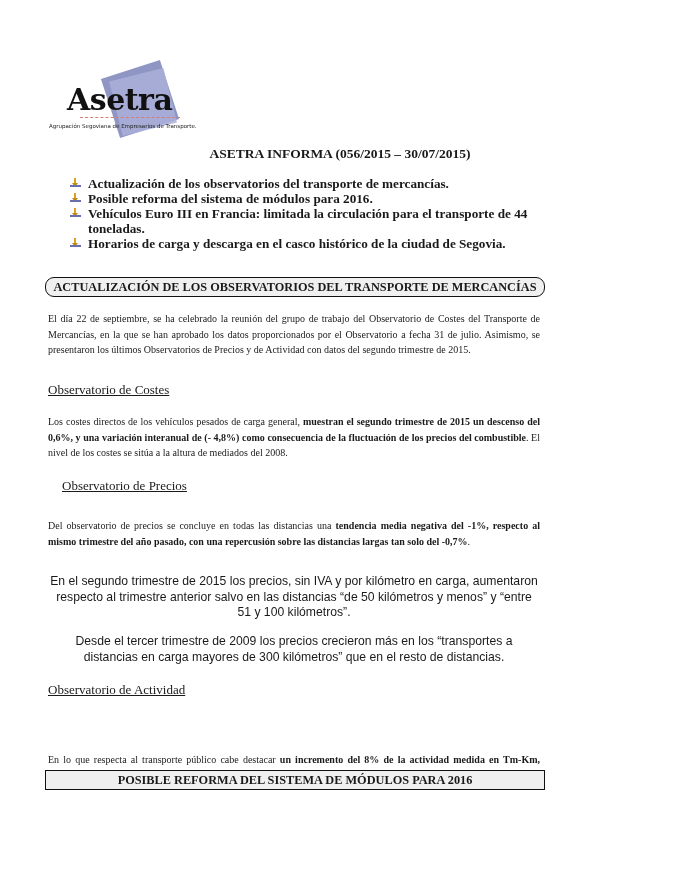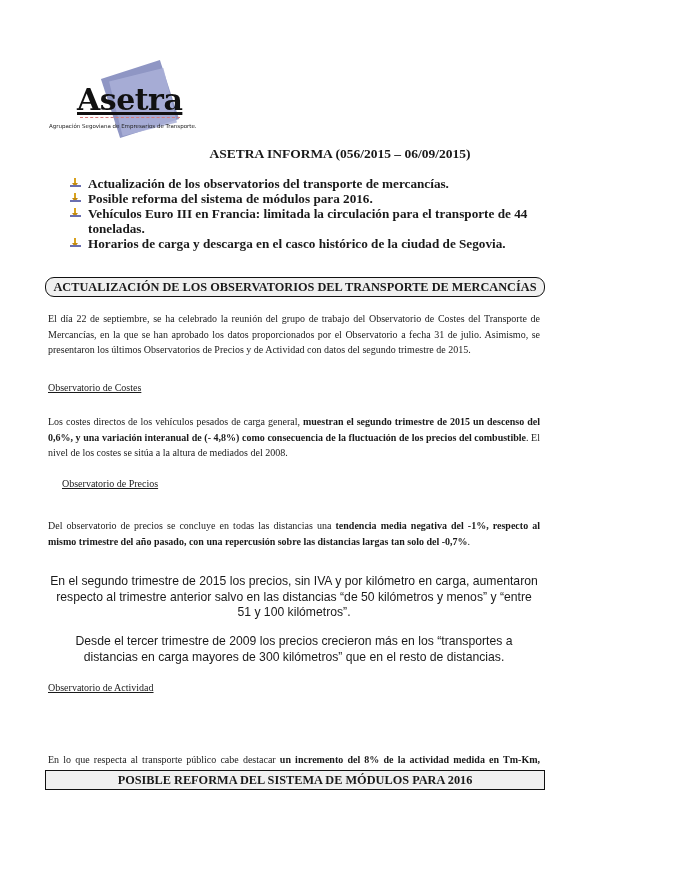--- a/index.html
+++ b/index.html
@@ -3,58 +3,58 @@
   <meta charset="utf-8">
   <style>
     html, body { margin: 0; padding: 0; background: #ffffff; }
     body { width: 680px; height: 877px; position: relative; overflow: hidden;
            font-family: "DejaVu Serif", "Liberation Serif", serif; color: #1a1a1a; }
     .logo { position: absolute; left: 47px; top: 60px; width: 170px; height: 80px; }
     .logo .sq-back { position: absolute; left: 62px; top: 8px; width: 62px; height: 62px;
                      background: #8f96c4; transform: rotate(-18deg); }
     .logo .sq-front { position: absolute; left: 68px; top: 14px; width: 56px; height: 56px;
                       background: #aab0d8; transform: rotate(-14deg); opacity: .85; }
-    .logo .name { position: absolute; left: 30px; top: 22px; font-family: "DejaVu Serif", serif;
-                  font-weight: bold; font-size: 30px; color: #111; letter-spacing: -0.5px; text-decoration: underline; }
+    .logo .name { position: absolute; left: 20px; top: 22px; font-family: "DejaVu Serif", serif;
+                  font-weight: bold; font-size: 30px; color: #111; letter-spacing: -0.5px; }
     .logo .dash { position: absolute; left: 33px; top: 57px; width: 100px; height: 0;
                   border-top: 1.5px dashed #d87a7a; }
     .logo .tag { position: absolute; left: 2px; top: 63px; font-family: "DejaVu Sans", sans-serif;
                  font-size: 5.5px; color: #222; white-space: nowrap; }
     .title { position: absolute; left: 0; width: 680px; top: 146px; text-align: center;
              font-family: "Liberation Serif", serif; font-weight: bold; font-size: 13.5px; }
     .bullets { position: absolute; left: 70px; top: 176px; width: 480px; margin: 0; padding: 0; list-style: none;
                font-family: "Liberation Serif", serif; font-weight: bold; font-size: 13.2px; line-height: 15px; }
     .bullets li { position: relative; padding-left: 18px; }
     .arrow { position: absolute; left: 0; top: 2px; width: 12px; height: 11px; }
     .arrow .bar { position: absolute; left: 0; top: 7px; width: 11px; height: 2px; background: #6a6fb0; }
     .arrow .stem { position: absolute; left: 4px; top: 0; width: 2px; height: 7px; background: #d9a21e; }
     .arrow .tip { position: absolute; left: 2px; top: 5px; width: 0; height: 0;
                   border-left: 3px solid transparent; border-right: 3px solid transparent; border-top: 4px solid #c28a12; }
     .sec-head { position: absolute; left: 45px; width: 498px; height: 18px; border: 1.5px solid #111;
                 background: #f0f0f0; text-align: center; font-family: "Liberation Serif", serif;
                 font-weight: bold; font-size: 12.3px; line-height: 18px; }
     .para { position: absolute; left: 48px; width: 492px; font-family: "Liberation Serif", serif;
             font-size: 10px; line-height: 15.5px; text-align: justify; }
     .para b { font-weight: bold; }
-    .sub { position: absolute; left: 48px; font-family: "Liberation Serif", serif; font-size: 10px;
+    .sub { position: absolute; left: 48px; font-family: "Liberation Serif", serif; font-size: 13px;
            text-decoration: underline; }
     .sans { font-family: "Liberation Sans", sans-serif; font-size: 12.2px; text-align: center; }
   </style>
 </head>
 <body>
 
 <div class="logo">
   <div class="sq-back"></div>
   <div class="sq-front"></div>
   <div class="name">Asetra</div>
   <div class="dash"></div>
   <div class="tag">Agrupación Segoviana de Empresarios de Transporte.</div>
 </div>
 
-<div class="title">ASETRA INFORMA (056/2015 – 06/09/2015)</div>
+<div class="title">ASETRA INFORMA (056/2015 – 30/07/2015)</div>
 
 <ul class="bullets">
   <li>
     <span class="arrow">
         <span class="stem"></span>
         <span class="tip"></span>
         <span class="bar"></span>
       </span>
     <span>Actualización de los observatorios del transporte de mercancías.</span>
   </li>

